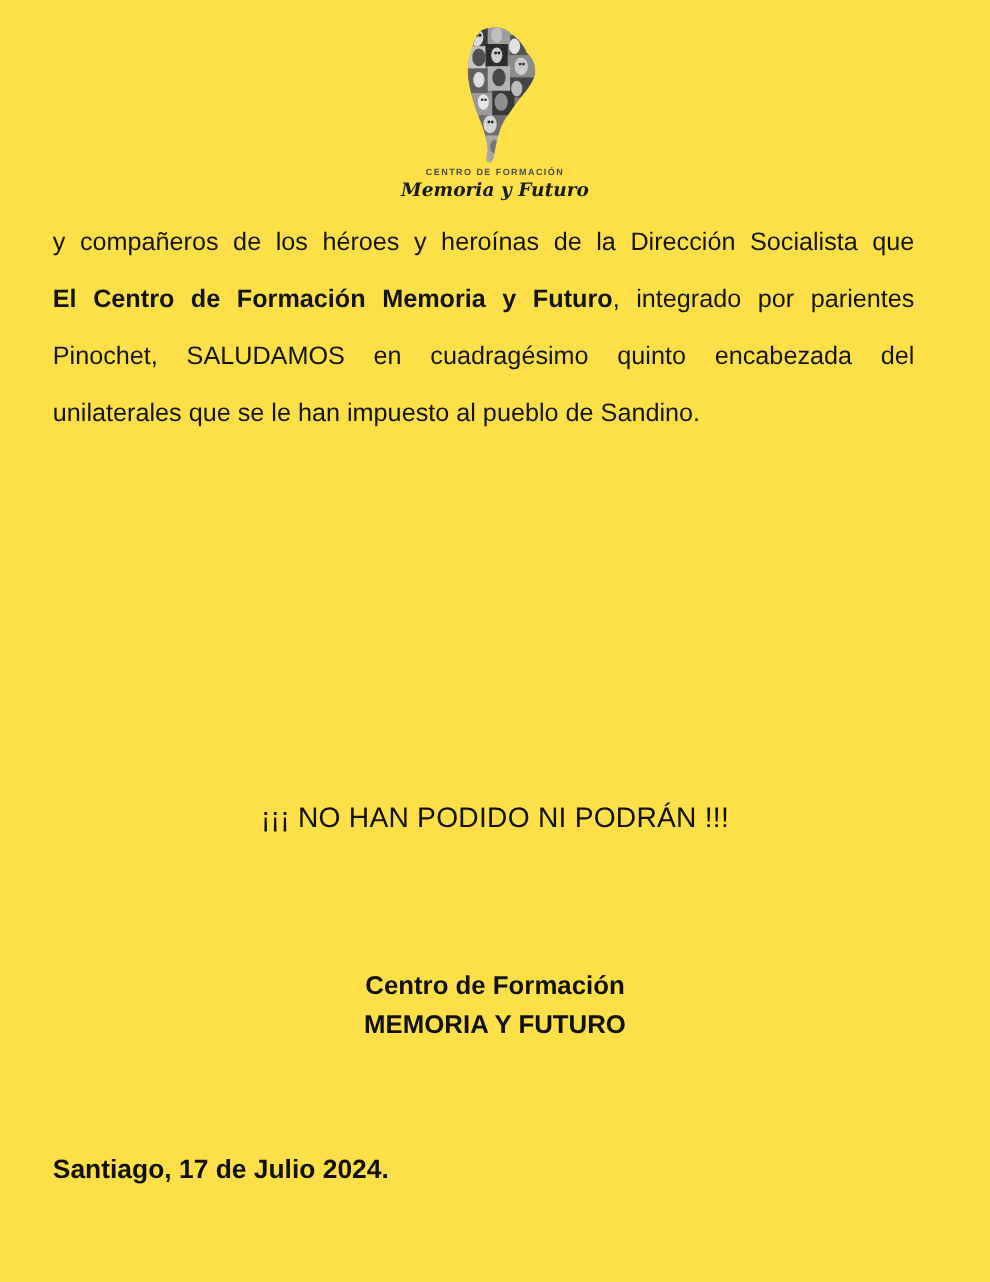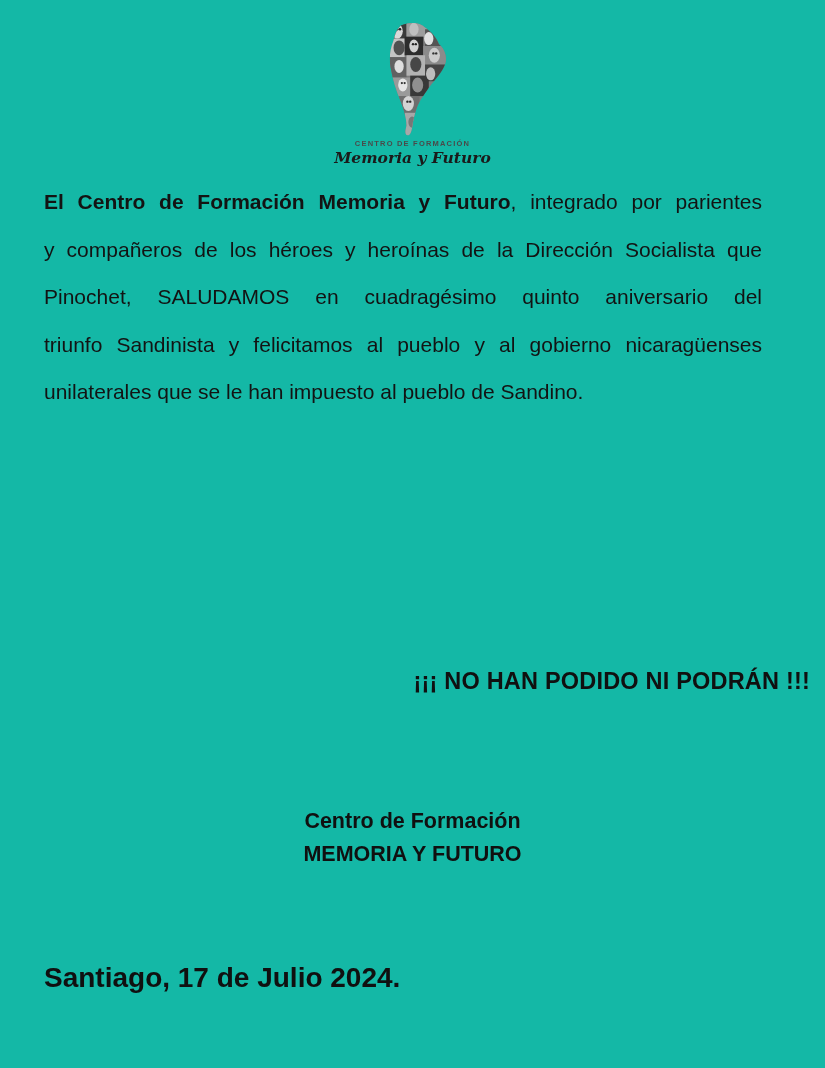--- a/index.html
+++ b/index.html
@@ -5,21 +5,21 @@
   html, body { margin: 0; padding: 0; }
   body {
     width: 825px; height: 1068px;
     background: #ffffff;
     font-family: "Liberation Sans", sans-serif;
     color: #141414;
   }
   .page {
     position: relative;
     width: 825px; height: 1068px;
-    background: #14b8a6;
+    background: #fde047;
     overflow: hidden;
   }
 
   
   .logo-block {
     position: absolute;
     top: 20px; left: 0; right: 0;
     text-align: center;
   }
   .logo-map { display: block; margin: 0 auto; }
@@ -56,23 +56,23 @@
     white-space: nowrap;
   }
   .body-line.last {
     text-align-last: left;
   }
   .body-line strong { font-weight: bold; }
 
   
   .slogan {
     position: absolute;
-    top: 668px; left: 0; right: 15px;
-    text-align: right;
-    font-weight: bold;
+    top: 668px; left: 0; right: 0;
+    text-align: center;
+    font-weight: normal;
     font-size: 23.5px;
     letter-spacing: 0.2px;
     color: #101010;
   }
 
   
   .signature {
     position: absolute;
     top: 805px; left: 0; right: 0;
     text-align: center;
@@ -80,21 +80,21 @@
     font-size: 21.5px;
     line-height: 32.5px;
     color: #101010;
   }
 
   
   .dateline {
     position: absolute;
     top: 962px; left: 44px;
     font-weight: bold;
-    font-size: 28px;
+    font-size: 22px;
     color: #101010;
   }
 </style>
 </head>
 <body>
 
 <div class="page">
 
   <div class="logo-block">
     <svg class="logo-map" width="84" height="116" viewBox="0 0 90 125" xmlns="http://www.w3.org/2000/svg">
@@ -144,24 +144,23 @@
           <circle cx="36" cy="68" r="1.2" fill="#333"></circle>
         <circle cx="39" cy="88" r="1.3" fill="#2a2a2a"></circle>
           <circle cx="42" cy="88" r="1.3" fill="#2a2a2a"></circle>
       </g>
     </svg>
     <div class="logo-caption-top">CENTRO DE FORMACIÓN</div>
     <div class="logo-caption-main">Memoria y Futuro</div>
   </div>
 
   <div class="body-text">
+    <div class="body-line"><span>y compañeros de los héroes y heroínas de la Dirección Socialista que</span></div>
     <div class="body-line"><strong>El Centro de Formación Memoria y Futuro</strong><span>, integrado por parientes</span></div>
-    <div class="body-line"><span>y compañeros de los héroes y heroínas de la Dirección Socialista que</span></div>
-    <div class="body-line"><span>Pinochet,  SALUDAMOS en cuadragésimo quinto aniversario del</span></div>
-    <div class="body-line"><span>triunfo Sandinista y felicitamos al pueblo y al gobierno nicaragüenses</span></div>
+    <div class="body-line"><span>Pinochet,  SALUDAMOS en cuadragésimo quinto encabezada del</span></div>
     <div class="body-line last"><span>unilaterales que se le han impuesto al pueblo de Sandino.</span></div>
   </div>
 
   <div class="slogan">¡¡¡ NO HAN PODIDO NI PODRÁN !!!</div>
 
   <div class="signature">
     <div>Centro de Formación</div>
     <div>MEMORIA Y FUTURO</div>
   </div>
 

